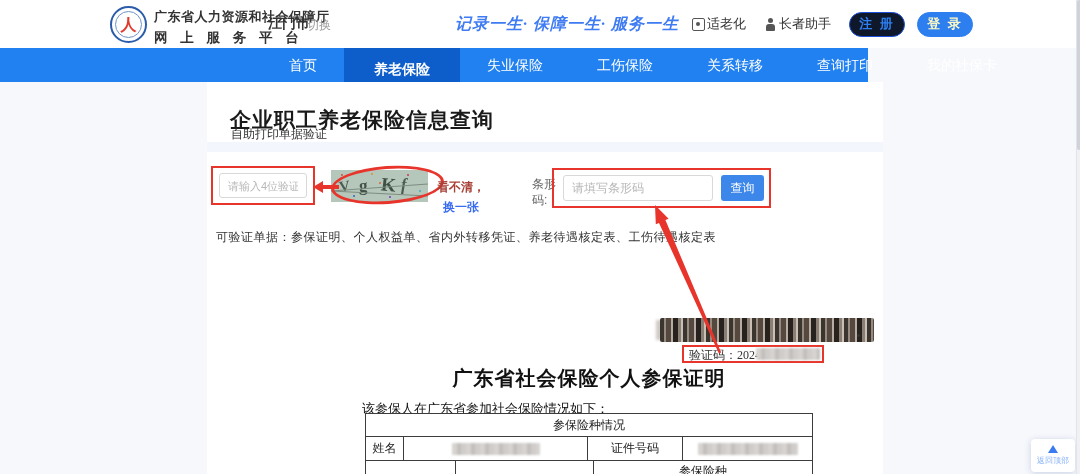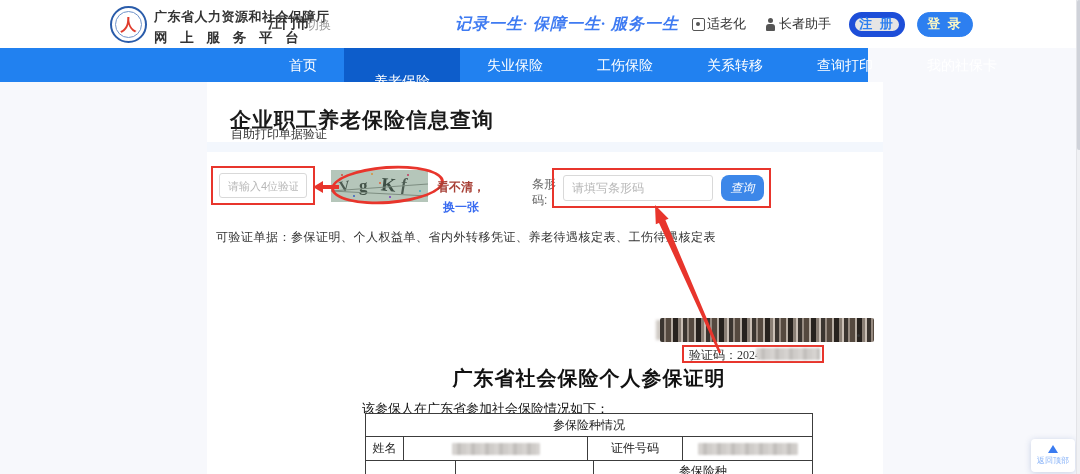--- a/index.html
+++ b/index.html
@@ -26,48 +26,48 @@
   .mini-ic { width:13px; height:13px; position:relative; display:inline-block; }
   .ic-elder { border:1.5px solid #555; border-radius:2px; }
   .ic-elder::after { content:""; position:absolute; left:3px; top:3px; width:4px; height:4px;
                      border-radius:50%; background:#555; }
   .ic-person::before { content:""; position:absolute; left:4px; top:0; width:5px; height:5px;
                        border-radius:50%; background:#555; }
   .ic-person::after { content:""; position:absolute; left:2px; top:6px; width:9px; height:7px;
                       border-radius:3px 3px 1px 1px; background:#555; }
   .btn-pill { width:56px; height:25px; border-radius:13px; font-size:13px; font-weight:bold;
               display:flex; align-items:center; justify-content:center; cursor:pointer; letter-spacing:2px;}
-  .btn-register { border:6px solid #1d4ed8; color:#2d7ff0; background:#e5e5e5; }
+  .btn-register { border:1px solid #1d4ed8; color:#2d7ff0; background:#0f172a; }
   .btn-login { background:#2d7ff0; color:#fef9c3; border:1px solid #2d7ff0; margin-left:-6px;}
 
   
   .nav { position:absolute; left:0; top:48px; width:868px; height:34px; background:#2181f0;
          display:flex; align-items:stretch; padding-left:262px; }
   .nav-item { color:#fff; font-size:14px; line-height:34px; padding:0 27px; cursor:pointer; white-space:nowrap; }
-  .nav-item.active { background:#0d5dcb; font-weight:normal; padding:16px 30px; }
+  .nav-item.active { background:#0d5dcb; font-weight:bold; padding:4px 30px; }
 
   
   .card { position:absolute; left:207px; top:82px; width:676px; height:392px; background:#fff; }
   .divider-strip { position:absolute; left:207px; top:142px; width:676px; height:10px; background:#f3f7fd; }
   .page-title { position:absolute; left:230px; top:94px; font-size:21px; font-weight:bold;
                 color:#1a1a1a; letter-spacing:1px;margin-top:12px; }
   .page-subtitle { position:absolute; left:231px; top:126px; font-size:12px; font-weight:normal; color:#333; }
 
   .ann-rect { position:absolute; border:2px solid #e8352c; }
   .rect-captcha { left:211px; top:166px; width:104px; height:39px; }
   .rect-barcode { left:552px; top:168px; width:219px; height:40px; }
   .rect-verify  { left:682px; top:345px; width:142px; height:18px; border-width:2px; }
 
   .inp { position:absolute; border:1px solid #d9d9d9; border-radius:3px; background:#fff;
          font-size:11px; color:#333; padding:0 8px; outline:none; font-family:"Liberation Sans",sans-serif;}
   .inp::placeholder { color:#b8b8b8; }
   .inp-captcha { left:219px; top:173px; width:88px; height:25px; }
   .inp-barcode { left:563px; top:175px; width:150px; height:26px; font-size:12px; }
   .btn-query { position:absolute; left:721px; top:175px; width:43px; height:26px; background:#3c87e9;
-               color:#fff; font-size:12px; border:none; border-radius:8px; cursor:pointer;font-style:italic; }
+               color:#fff; font-size:12px; border:none; border-radius:3px; cursor:pointer; }
   .barcode-label { position:absolute; left:532px; top:176px; width:28px; font-size:12px;
                    color:#666; line-height:16px; }
 
   .captcha-img { position:absolute; left:331px; top:170px; width:97px; height:32px;
                  background:#b5c6ba; overflow:hidden; }
   .cap-ch { position:absolute; font-family:"Liberation Serif",serif; color:#4c5c52; font-weight:bold; }
   .cap-line { position:absolute; background:#7d8d81; height:1px; }
   .dot { position:absolute; width:2px; height:2px; border-radius:50%; }
   .ellipse { position:absolute; left:331px; top:166px; width:113px; height:38px;
              border:3px solid #e8352c; border-radius:50%; transform:rotate(-4deg); }

